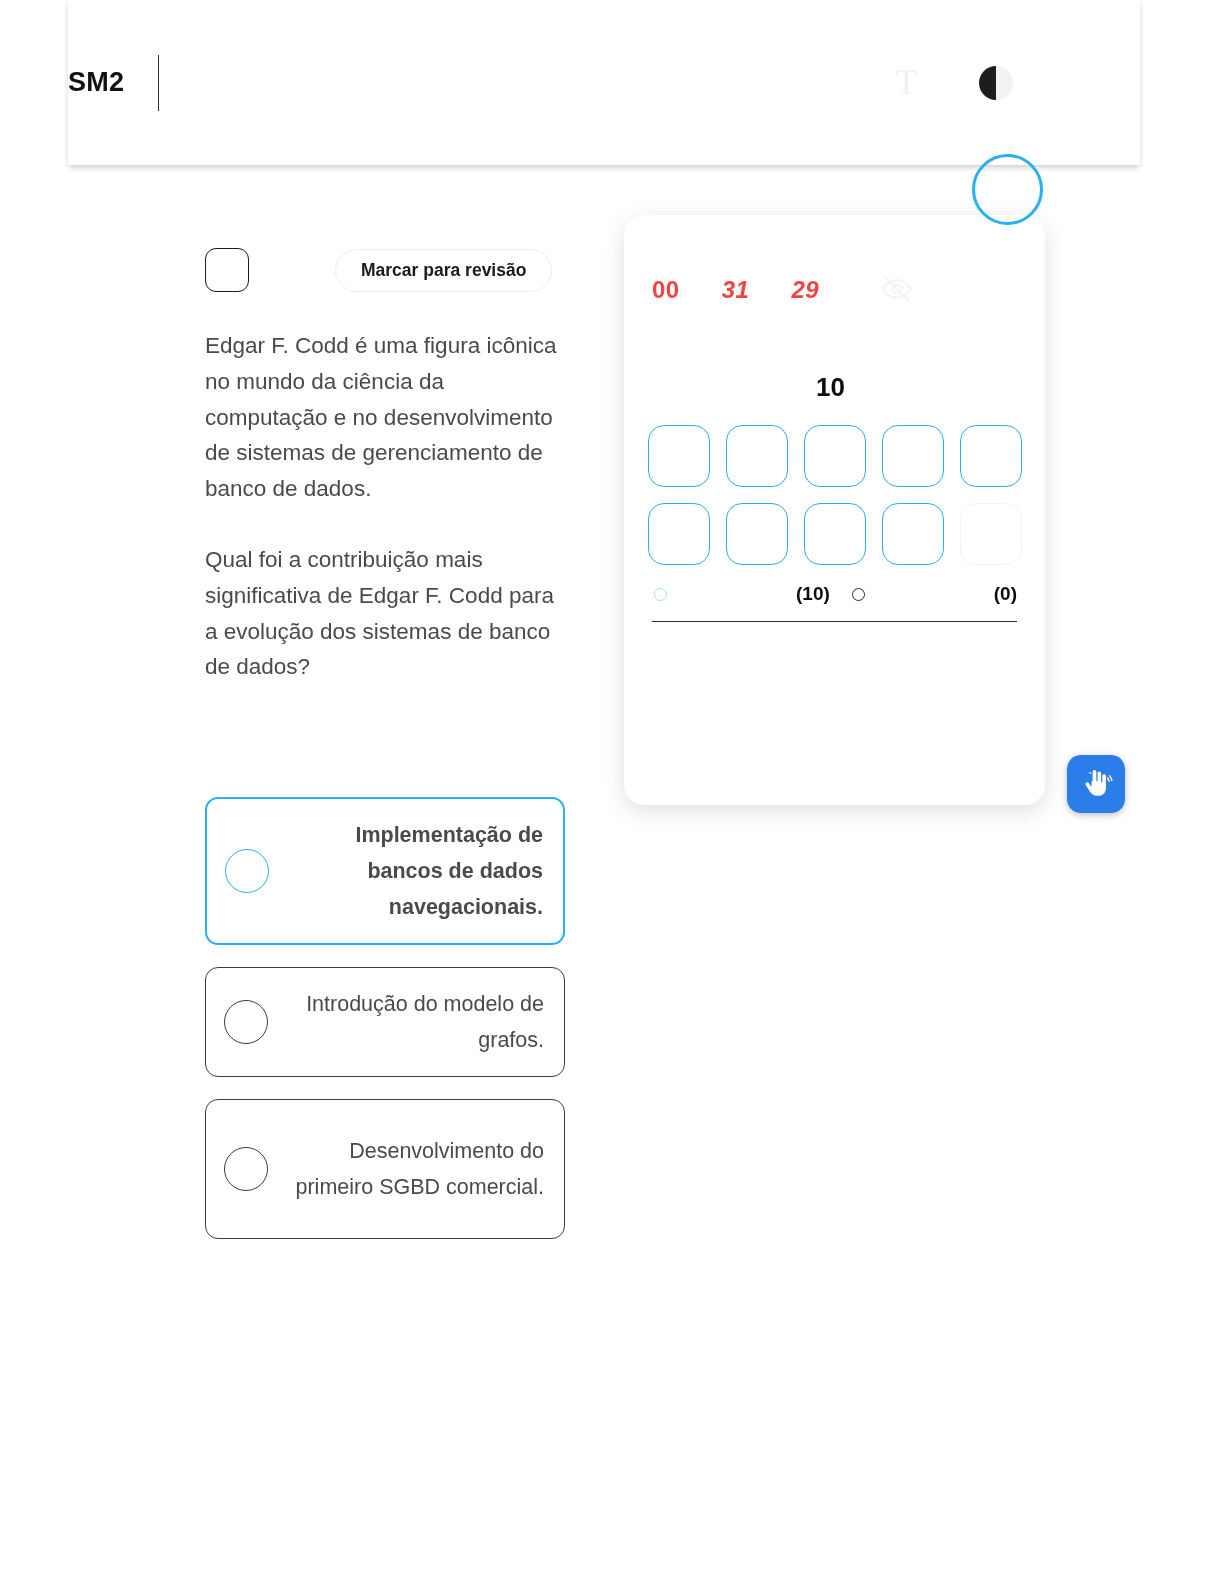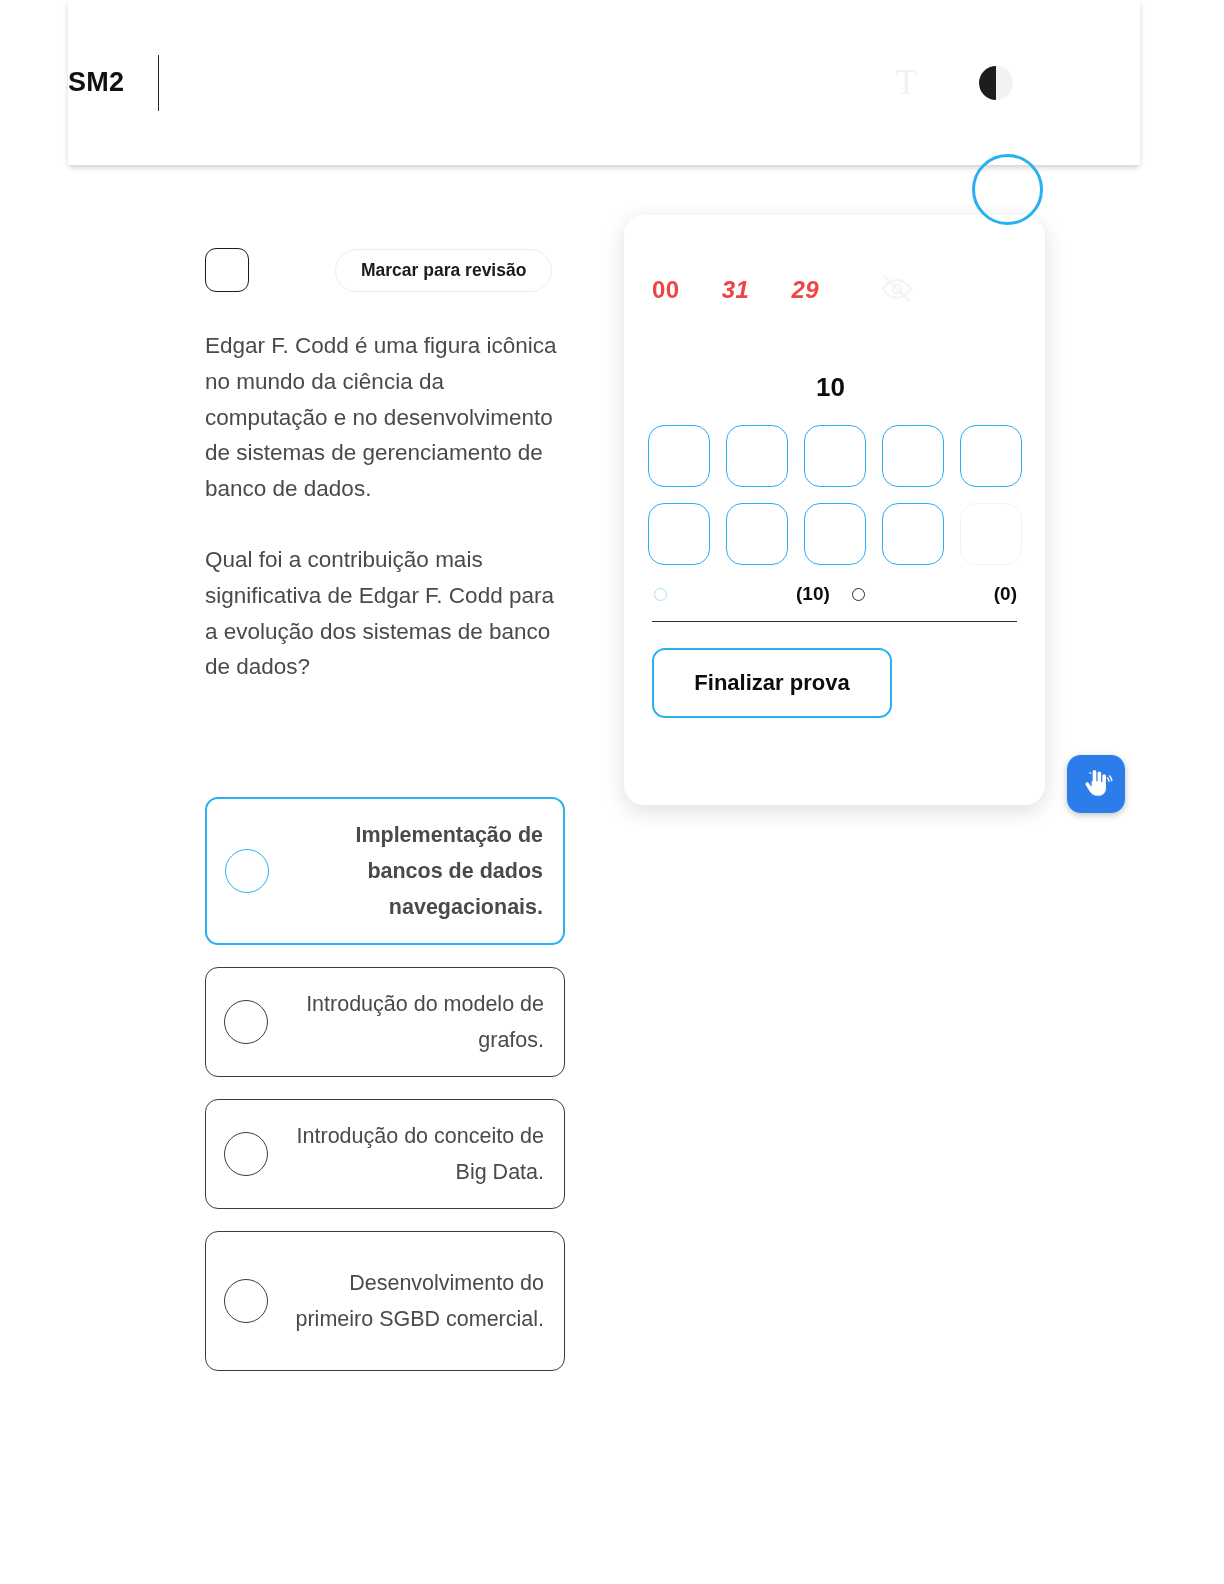--- a/index.html
+++ b/index.html
@@ -337,24 +337,20 @@
   </div>
 
   <div class="options">
     <div class="option selected opt-1">
       <div class="option-radio"></div>
       <div class="option-label">Implementação de bancos de dados navegacionais.</div>
     </div>
     <div class="option opt-2">
       <div class="option-radio"></div>
       <div class="option-label">Introdução do modelo de grafos.</div>
-    </div>
-    <div class="option opt-3">
-      <div class="option-radio"></div>
-      <div class="option-label">Introdução do conceito de Big Data.</div>
     </div>
     <div class="option opt-4">
       <div class="option-radio"></div>
       <div class="option-label">Desenvolvimento do primeiro SGBD comercial.</div>
     </div>
   </div>
 
   <div class="panel">
 
     <div class="timer-row">
@@ -387,23 +383,20 @@
 
     <div class="legend">
       <div class="legend-dot"></div>
       <div class="legend-count legend-gap-a">(10)</div>
       <div class="legend-dot dark legend-gap-b"></div>
       <div class="legend-count legend-gap-c">(0)</div>
     </div>
 
     <div class="panel-divider"></div>
 
-    <div class="finish-wrap">
-      <button class="finish-btn">Finalizar prova</button>
-    </div>
   </div>
 
   <div class="vlibras-btn">
     <svg width="38" height="38" viewBox="0 0 48 48" fill="#ffffff">
       <path d="M16 9c1.3 0 2.3 1 2.3 2.3v9.2h1.5V8.6c0-1.3 1-2.3 2.3-2.3s2.3 1 2.3 2.3v11.9h1.5v-10c0-1.3 1-2.3 2.3-2.3s2.3 1 2.3 2.3v11.2h1.5v-7.6c0-1.3 1-2.3 2.3-2.3s2.3 1 2.3 2.3v14.8c0 6.3-4.3 10-10.3 10-5.3 0-8.4-2.5-10.8-6.4l-4.4-7.2c-.7-1.1-.3-2.5.8-3.2 1.1-.6 2.5-.3 3.2.8l2.4 3.9h.9V11.3C13.7 10 14.7 9 16 9z"></path>
       <path d="M38.5 16.5c.9 1.1 1.6 2.5 2 4M41.2 13.8c1.3 1.6 2.3 3.6 2.8 5.8" stroke="#ffffff" stroke-width="1.8" stroke-linecap="round" fill="none"></path>
     </svg>
   </div>
 
 </div>

